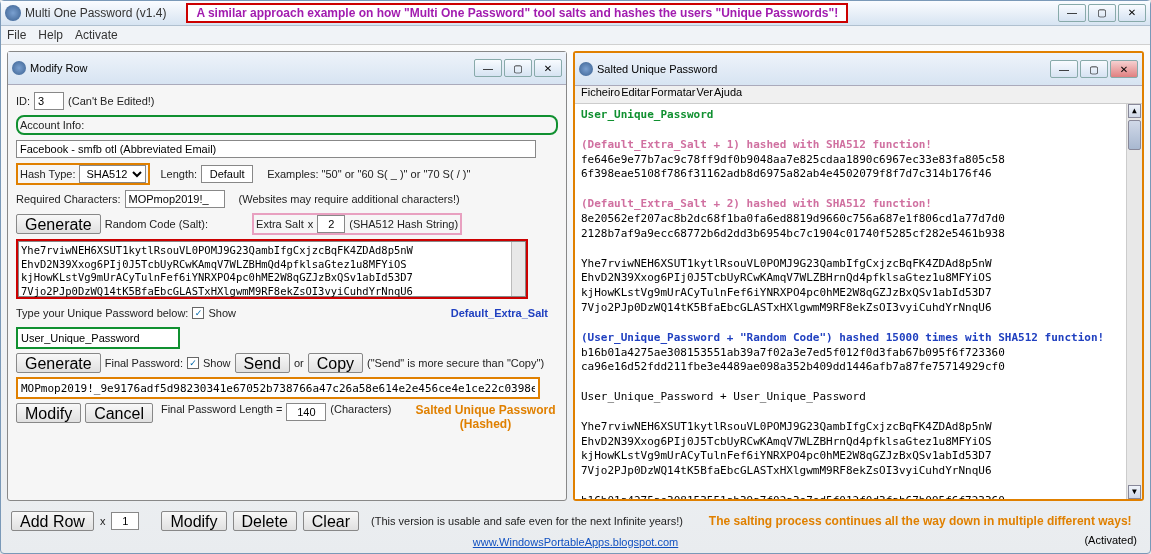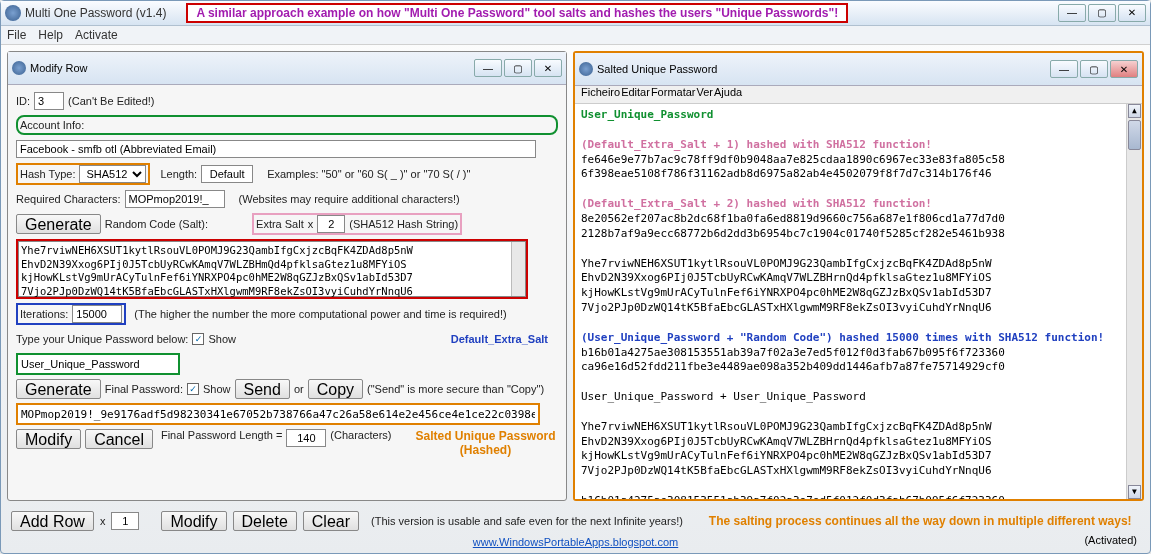--- a/index.html
+++ b/index.html
@@ -121,27 +121,20 @@
         </div>
         <div class="row">
           <div class="rb" style="padding:0;">
             <div class="textarea"><span class="mono" style="white-space:pre;">Yhe7rviwNEH6XSUT1kytlRsouVL0POMJ9G23QambIfgCxjzcBqFK4ZDAd8p5nW
 EhvD2N39Xxog6PIj0J5TcbUyRCwKAmqV7WLZBHmQd4pfklsaGtez1u8MFYiOS
 kjHowKLstVg9mUrACyTulnFef6iYNRXPO4pc0hME2W8qGZJzBxQSv1abId53D7
 7Vjo2PJp0DzWQ14tK5BfaEbcGLASTxHXlgwmM9RF8ekZsOI3vyiCuhdYrNnqU6</span><div class="ta-scroll"></div></div>
           </div>
         </div>
         <div class="row">
-          <span class="bb" style="display:flex;align-items:center;gap:4px;">
-            <span class="lbl">Iterations:</span>
-            <input class="inp" style="width: 50px;" value="15000">
-          </span>
-          <span class="lbl" style="margin-left:4px">(The higher the number the more computational power and time is required!)</span>
-        </div>
-        <div class="row">
           <span class="lbl">Type your Unique Password below:</span>
           <span class="checkbox">✓</span>
           <span class="lbl">Show</span>
           <span class="note-blue" style="margin-left:auto;margin-right:10px">Default_Extra_Salt</span>
         </div>
         <div class="row">
           <span class="gb" style="padding:0;"><input class="inp" style="width: 160px; border: none;" value="User_Unique_Password"></span>
         </div>
         <div class="row">
           <button class="btn">Generate</button>

